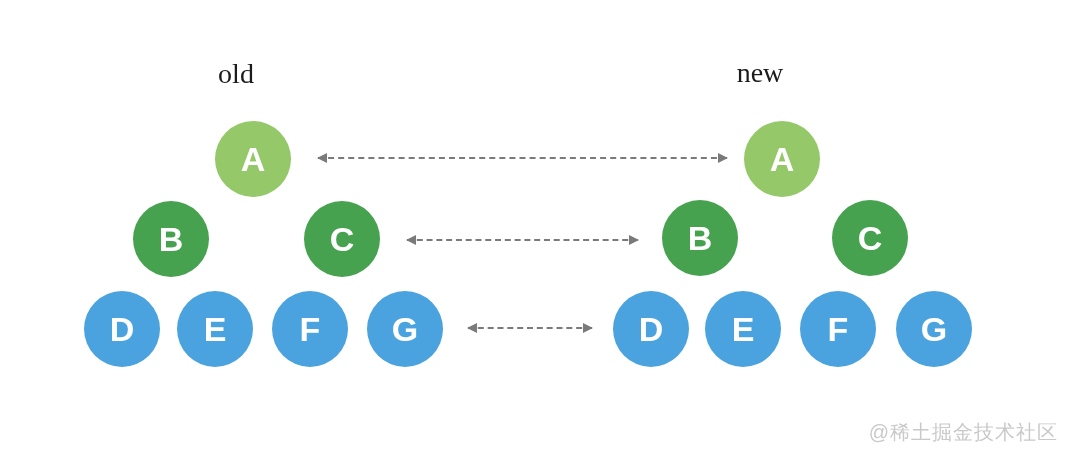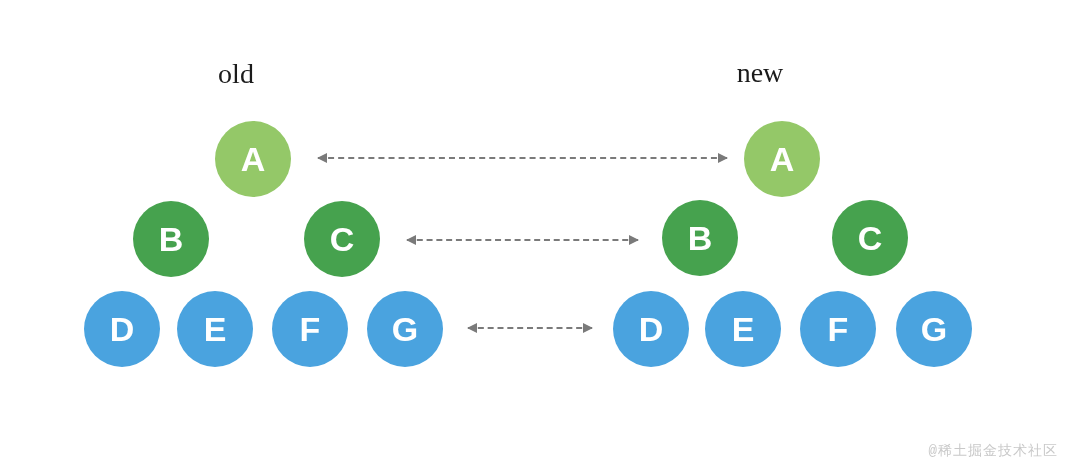--- a/index.html
+++ b/index.html
@@ -59,24 +59,24 @@
     border-color: transparent var(--arrow, #7a7a7a) transparent transparent;
   }
   .arrow::after {
     right: -1px;
     border-width: 5px 0 5px 10px;
     border-color: transparent transparent transparent var(--arrow, #7a7a7a);
   }
   .watermark {
     position: absolute;
     right: 22px;
-    bottom: 10px;
-    font-size: 14px;
+    bottom: 24px;
+    font-size: 20px;
     color: var(--watermark, #c9c9c9);
-    font-family: Liberation Mono, monospace;
+    font-family: Liberation Sans, sans-serif;
     letter-spacing: 1px;
   }
 </style>
 </head>
 <body>
 
 <div id="stage">
   <div class="watermark">@稀土掘金技术社区</div>
 <div class="tree-label" style="left: 236px; top: 74px;">old</div>
     <div class="node level1" style="left: 215px; top: 121px;">

